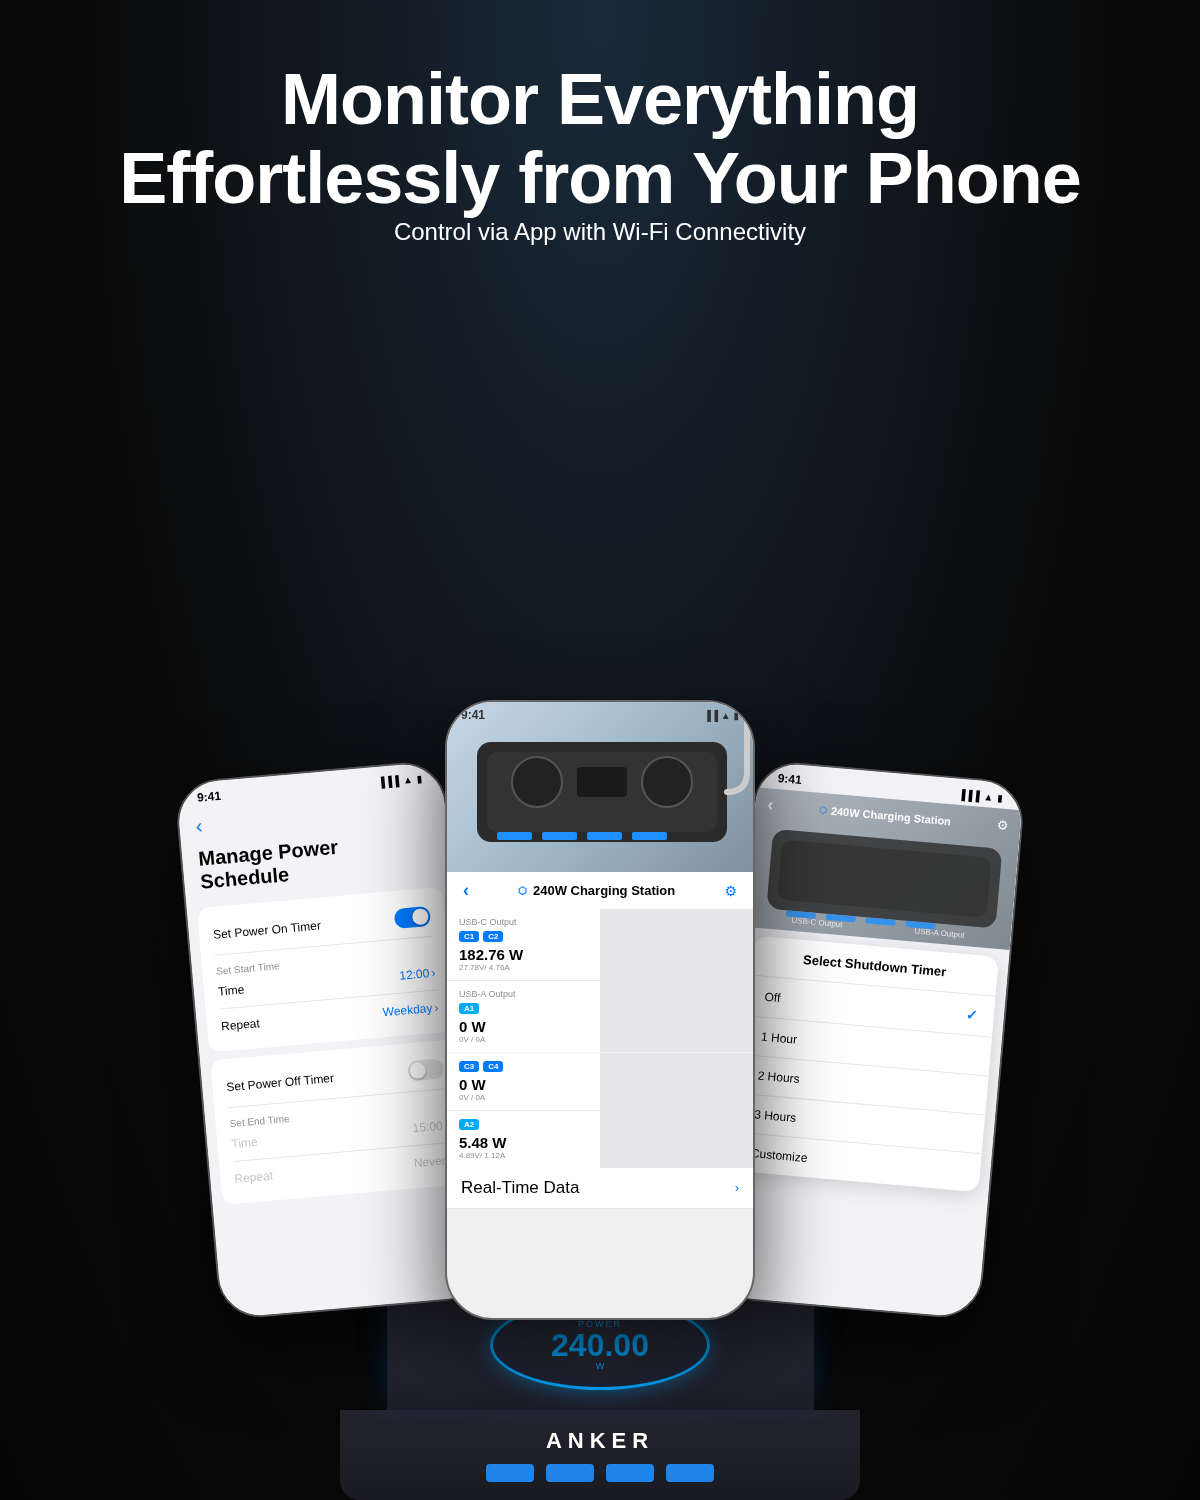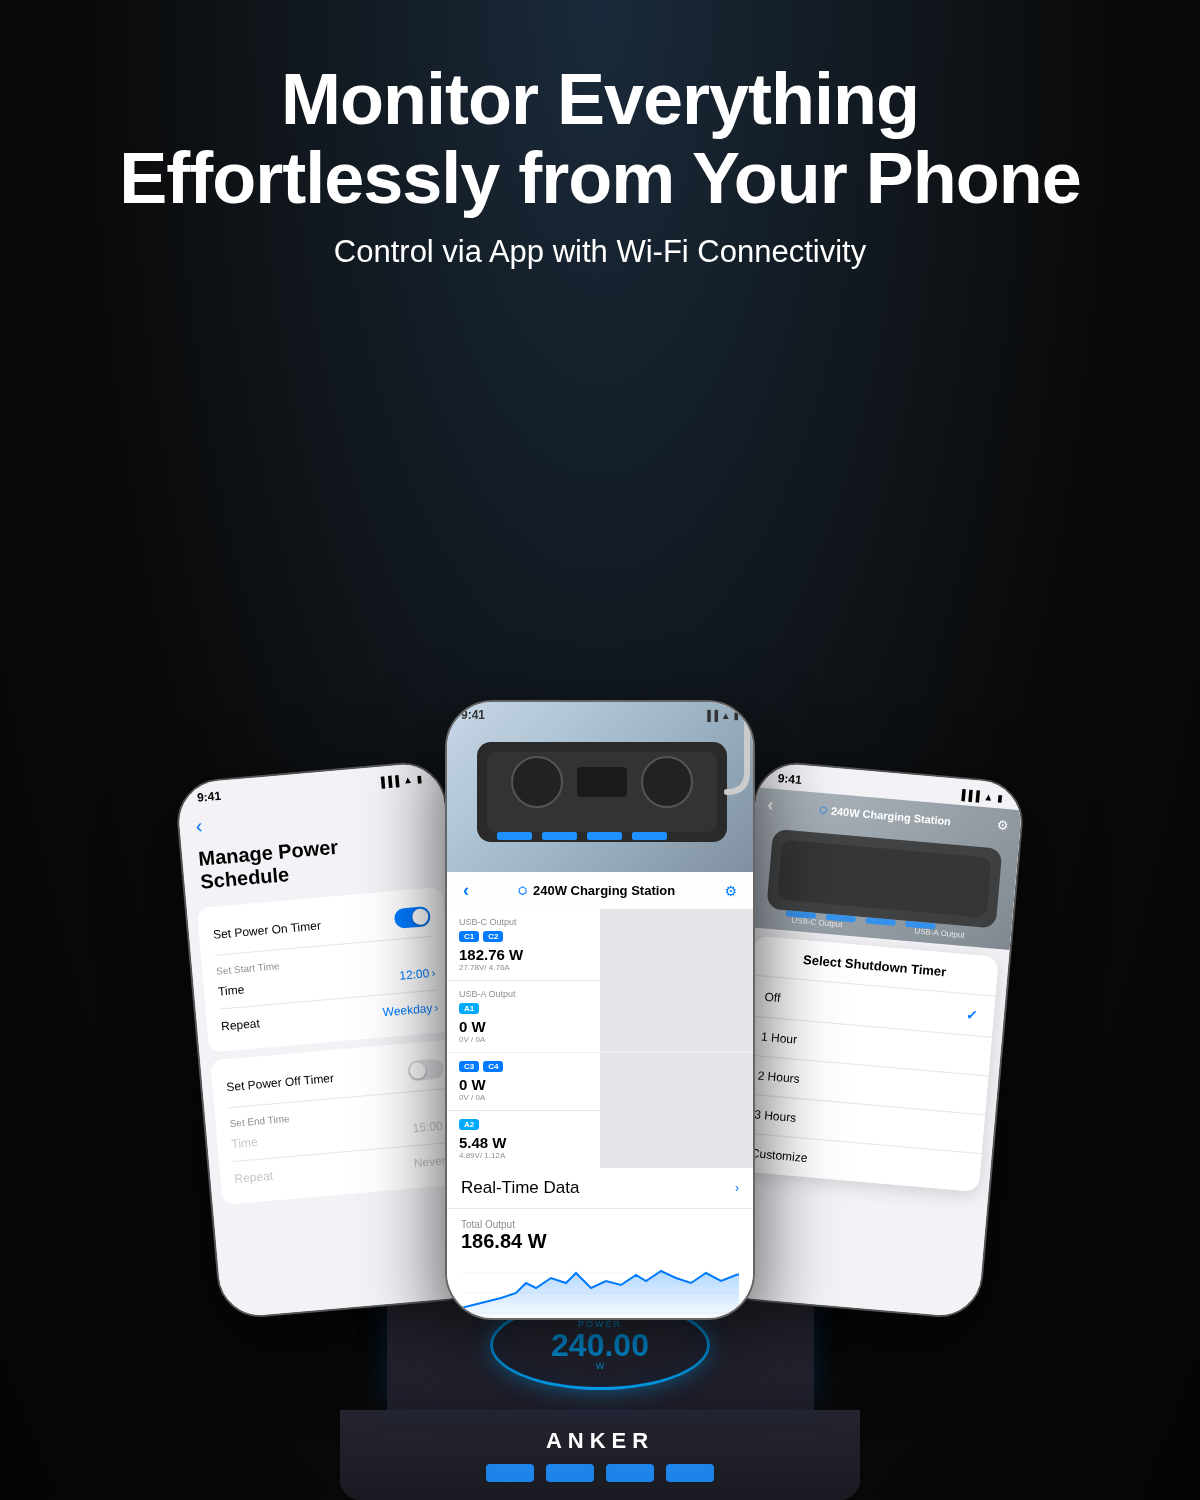--- a/index.html
+++ b/index.html
@@ -18,24 +18,23 @@
       padding: 60px 80px 30px;
     }
     .header-title {
       font-size: 72px;
       font-weight: 800;
       color: #ffffff;
       line-height: 1.1;
       letter-spacing: -1px;
     }
     .header-subtitle {
-      font-size: 31px;
+      font-size: 24px;
       font-weight: 500;
       color: #ffffff;
-      margin-top: 16px;
     }
 
     
     .phones-container {
       position: absolute;
       bottom: 180px;
       left: 0;
       right: 0;
       display: flex;
       align-items: flex-end;
@@ -604,42 +603,20 @@
         <div class="output-watts">5.48 W</div>
         <div class="output-detail">4.89V/ 1.12A</div>
       </div>
     </div>
 
     <div class="real-time-row">
       <span class="real-time-label">Real-Time Data</span>
       <span style="font-size:12px;color:#007aff;">›</span>
     </div>
 
-    <div class="total-output-section">
-      <div class="total-output-label">Total Output</div>
-      <div class="total-output-value">186.84 W</div>
-
-      <div class="chart-area">
-        <svg width="290" height="70" viewBox="0 0 290 70">
-          <defs>
-            <linearGradient id="chartFill" x1="0" y1="0" x2="0" y2="1">
-              <stop offset="0%" stop-color="#007aff" stop-opacity="0.3"></stop>
-              <stop offset="100%" stop-color="#007aff" stop-opacity="0"></stop>
-            </linearGradient>
-          </defs>
-
-          <line x1="0" y1="20" x2="290" y2="20" stroke="#e5e5ea" stroke-width="0.5"></line>
-          <line x1="0" y1="40" x2="290" y2="40" stroke="#e5e5ea" stroke-width="0.5"></line>
-          <line x1="0" y1="60" x2="290" y2="60" stroke="#e5e5ea" stroke-width="0.5"></line>
-
-          <path d="M 0,55 L 20,50 L 40,45 L 55,40 L 65,30 L 75,35 L 90,25 L 105,30 L 115,20 L 130,35 L 145,28 L 160,32 L 175,22 L 185,28 L 200,18 L 215,25 L 230,30 L 245,20 L 260,28 L 275,22 L 290,18" stroke="#007aff" stroke-width="2" fill="none"></path>
-          <path d="M 0,55 L 20,50 L 40,45 L 55,40 L 65,30 L 75,35 L 90,25 L 105,30 L 115,20 L 130,35 L 145,28 L 160,32 L 175,22 L 185,28 L 200,18 L 215,25 L 230,30 L 245,20 L 260,28 L 275,22 L 290,18 L 290,70 L 0,70 Z" fill="url(#chartFill)"></path>
-        </svg>
-      </div>
-    </div>
   </div>
 
   <div class="phone phone-right">
     <div class="right-phone-content">
 
       <div class="status-bar">
         <span class="status-time">9:41</span>
         <div class="status-icons">
           <span>▐▐▐</span>
           <span>▲</span>

